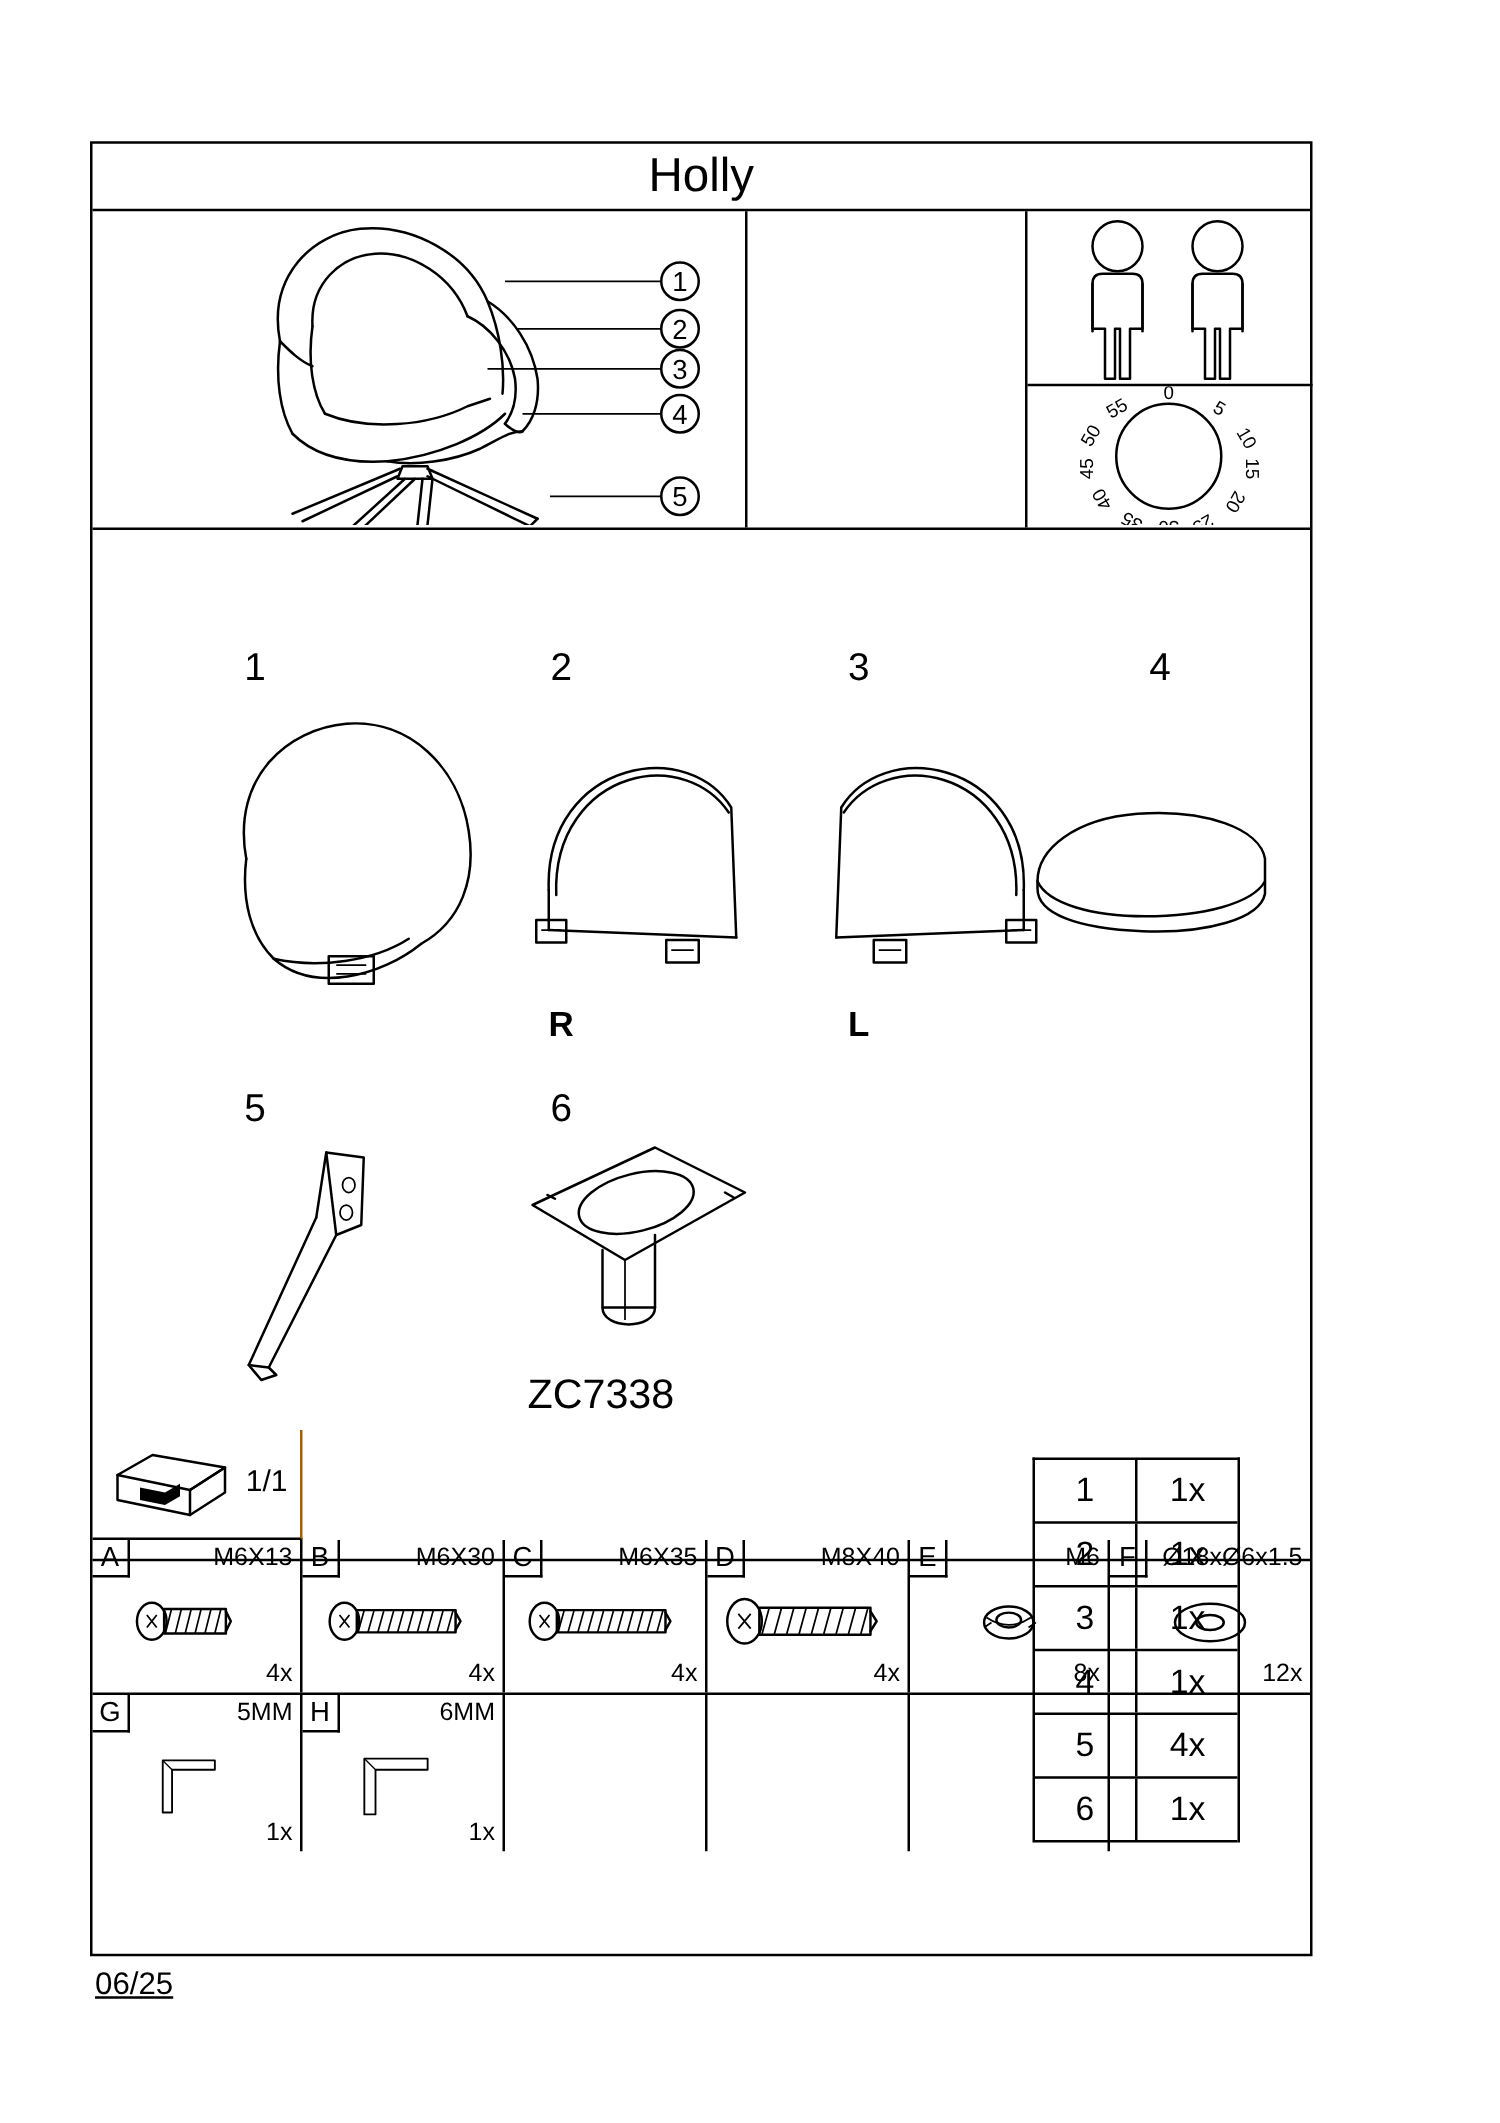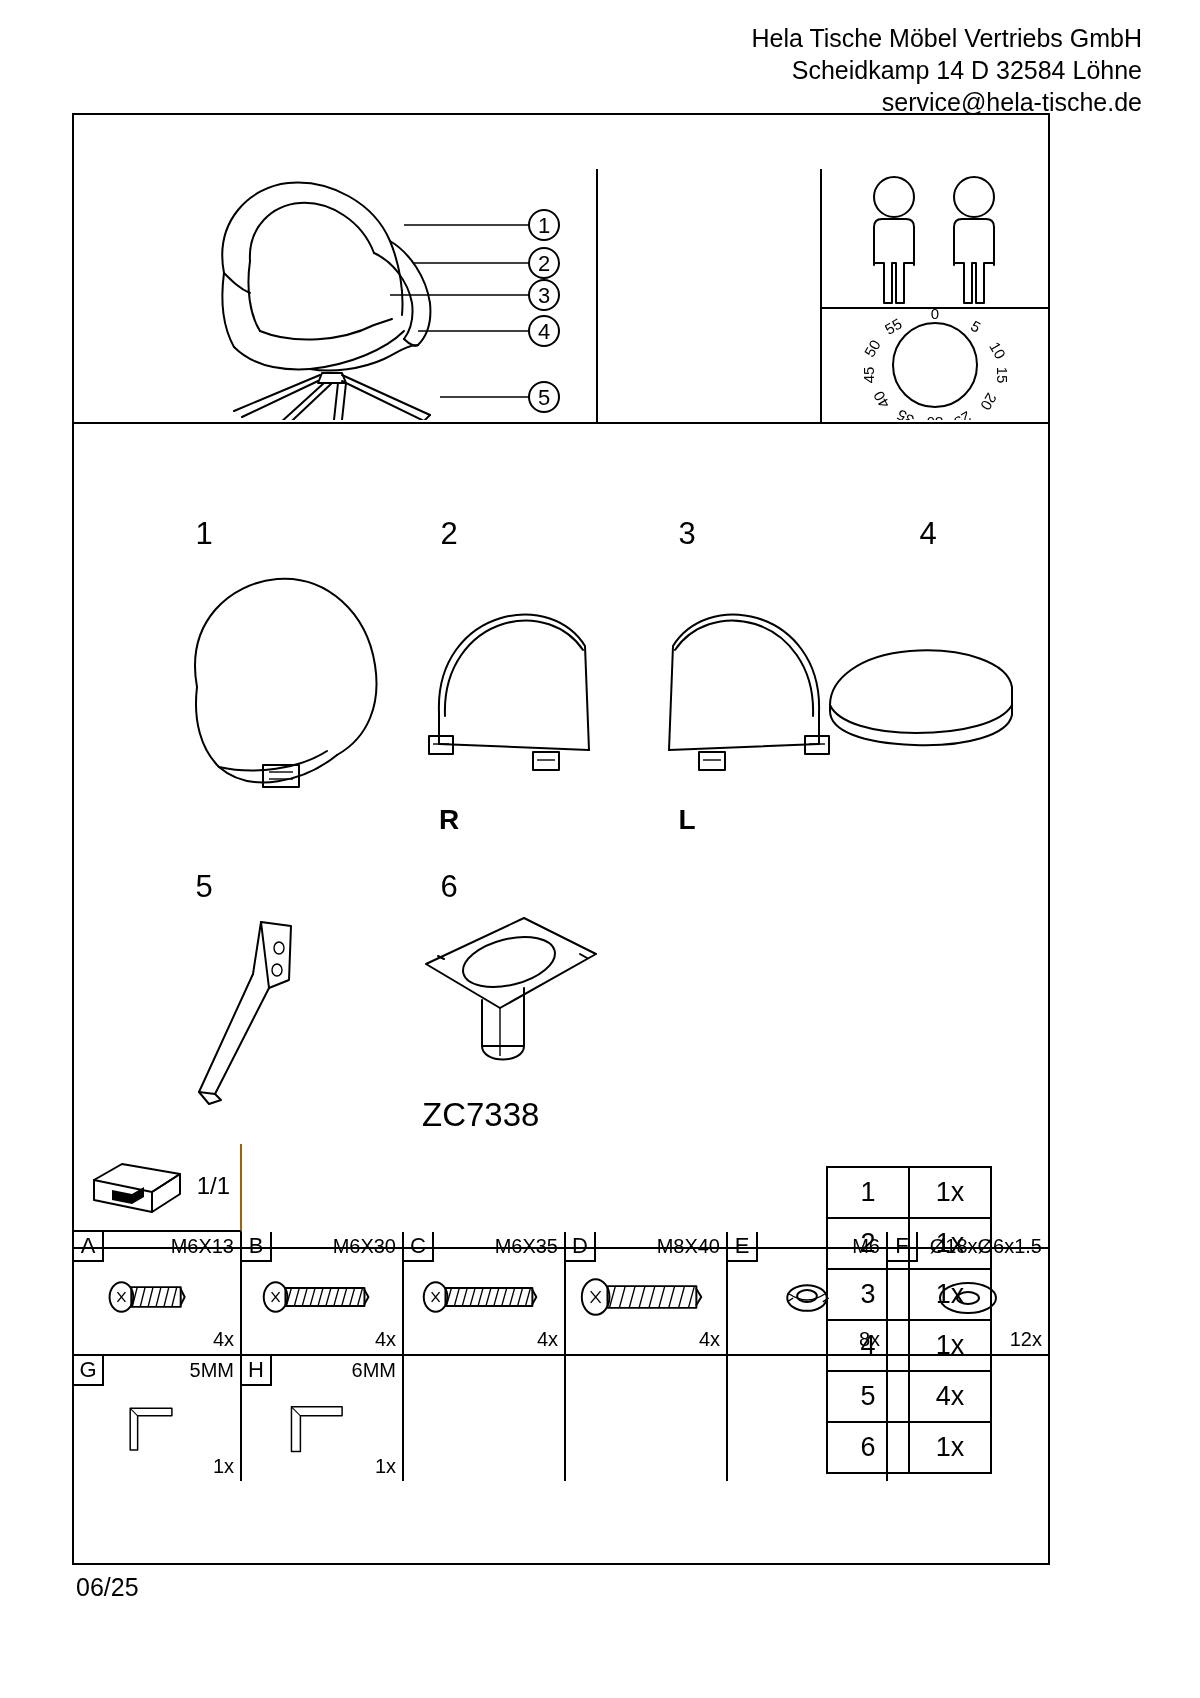--- a/index.html
+++ b/index.html
@@ -91,44 +91,42 @@
     border-right:2px solid #000;border-bottom:2px solid #000;
     box-sizing:border-box;
     display:flex;align-items:center;justify-content:center;
     font-size:22px;
   }
   .hwcell .spec{position:absolute;right:6px;top:3px;font-size:20px;}
   .hwcell .qty2{position:absolute;right:6px;bottom:3px;font-size:20px;}
   .hwcell .art{position:absolute;left:0;top:30px;width:100%;height:70px;}
 
   .footer{
-    position:absolute;left:76px;top:1573px;font-size:25px;
+    position:absolute;left:76px;top:1573px;font-size:25px;text-decoration:underline;
   }
 
   svg{display:block;}
   .ln{fill:none;stroke:#000;stroke-width:2;stroke-linejoin:round;stroke-linecap:round;}
   .ln1{fill:none;stroke:#000;stroke-width:1.4;}
   .fillw{fill:#fff;stroke:#000;stroke-width:2;}
   .fillb{fill:#000;}
   .callout-txt{font-size:22px;font-family:"Liberation Sans",sans-serif;}
   .tick{font-size:15px;font-family:"Liberation Sans",sans-serif;}
 </style>
 </head>
 <body>
 
 <div class="sheet">
 
-  <div class="address">
-    <div>Hela Tische Möbel Vertriebs GmbH</div>
-    <div>Scheidkamp 14 D 32584 Löhne</div>
-    <div>service@hela-tische.de</div>
-  </div>
 
   <div class="frame">
 
+    <div class="title-row">
+      <div class="t">Holly</div>
+    </div>
 
     <div class="ov-row">
 
       <div class="ov-left">
         <svg width="522" height="251" viewBox="0 0 522 251">
 
           <path class="ln" d="M150 104 C140 52 176 18 214 14 C256 10 300 34 316 72 C326 96 330 124 328 146"></path>
           <path class="ln" d="M150 104 C146 134 150 160 160 178"></path>
           <path class="ln" d="M160 178 C178 196 206 202 236 200"></path>
 

